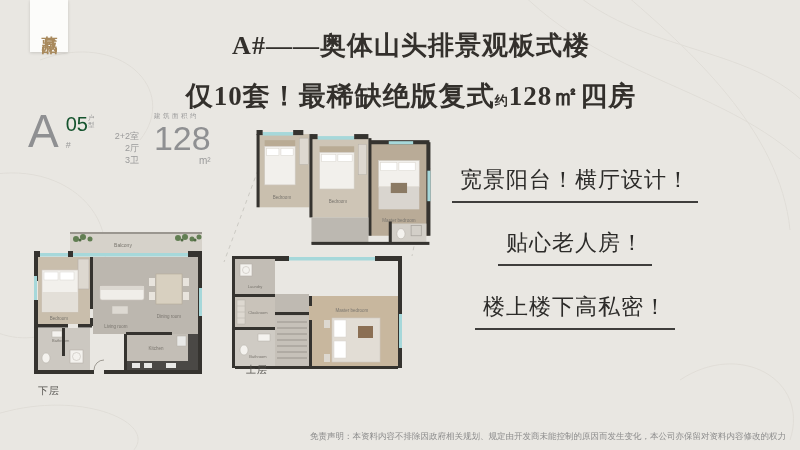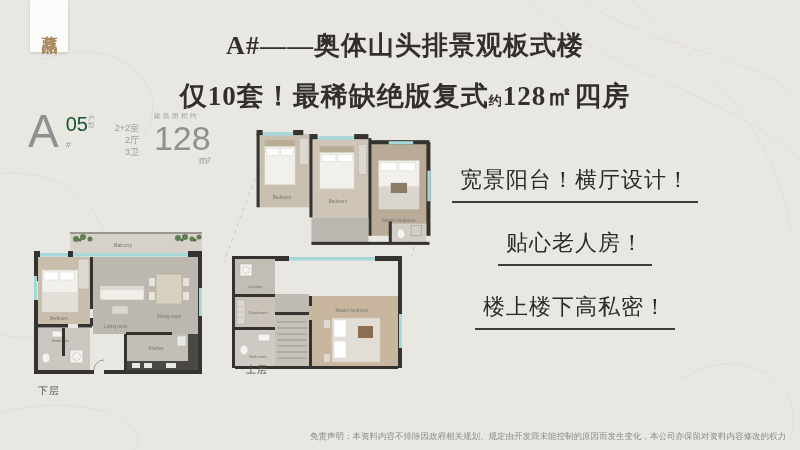--- a/index.html
+++ b/index.html
@@ -9,35 +9,35 @@
   .bg-contours { position:absolute; inset:0; z-index:0; }
   .layer { position:absolute; z-index:1; }
 
   
   .seal { left:30px; top:0; width:38px; height:52px; background:#fcfcfa;
           box-shadow:0 1px 3px rgba(0,0,0,.15); display:flex; align-items:center; justify-content:center; }
   .seal-text { writing-mode:vertical-rl; font-family:"Liberation Serif","DejaVu Serif",serif;
                font-weight:700; font-size:16px; letter-spacing:3px; color:#a8895c; }
 
   
-  .title-block { left:150px; top:28px; width:510px; text-align:center;
+  .title-block { left:156px; top:28px; width:510px; text-align:center;
                  font-family:"Liberation Serif","DejaVu Serif",serif; color:#33302c; }
   .title-line1 { font-size:26px; font-weight:700; letter-spacing:1px; }
   .title-line2 { font-size:27px; font-weight:700; letter-spacing:1px; margin-top:15px; }
   .title-small { font-size:13px; font-weight:700; }
 
   
   .unit-info { left:28px; top:110px; display:flex; align-items:flex-start; color:#8f9092; }
   .unit-block-letter { font-size:46px; line-height:0.95; font-weight:400; color:#8f9092; }
   .unit-num-wrap { margin-left:7px; margin-top:4px; }
   .unit-number { font-size:20px; line-height:1; color:#14532d; }
   .unit-number-suffix { display:inline-block; width:8px; font-size:6.5px; line-height:1.15;
                         vertical-align:top; word-break:break-all; color:#9a9a9a; }
   .unit-hash { font-size:9px; color:#9a9a9a; margin-top:5px; }
-  .unit-layout { margin-left:13px; margin-top:12px; font-size:9px; line-height:1.35;
+  .unit-layout { margin-left:13px; margin-top:20px; font-size:9px; line-height:1.35;
                  text-align:right; color:#9a9a9a; width:30px; }
   .unit-area { margin-left:15px; margin-top:2px; }
   .unit-area-label { font-size:6.5px; letter-spacing:2.5px; color:#9a9a9a; }
   .unit-area-row { display:flex; align-items:flex-end;flex-direction:column; }
   .unit-area-value { font-size:34px; line-height:1; color:#8f9092; }
   .unit-area-unit { font-size:10px; color:#9a9a9a; margin-left:1px; margin-bottom:1px; }
 
   
   .plan { position:absolute; }
   .plan-lower { left:28px; top:230px; width:180px; height:148px; }

